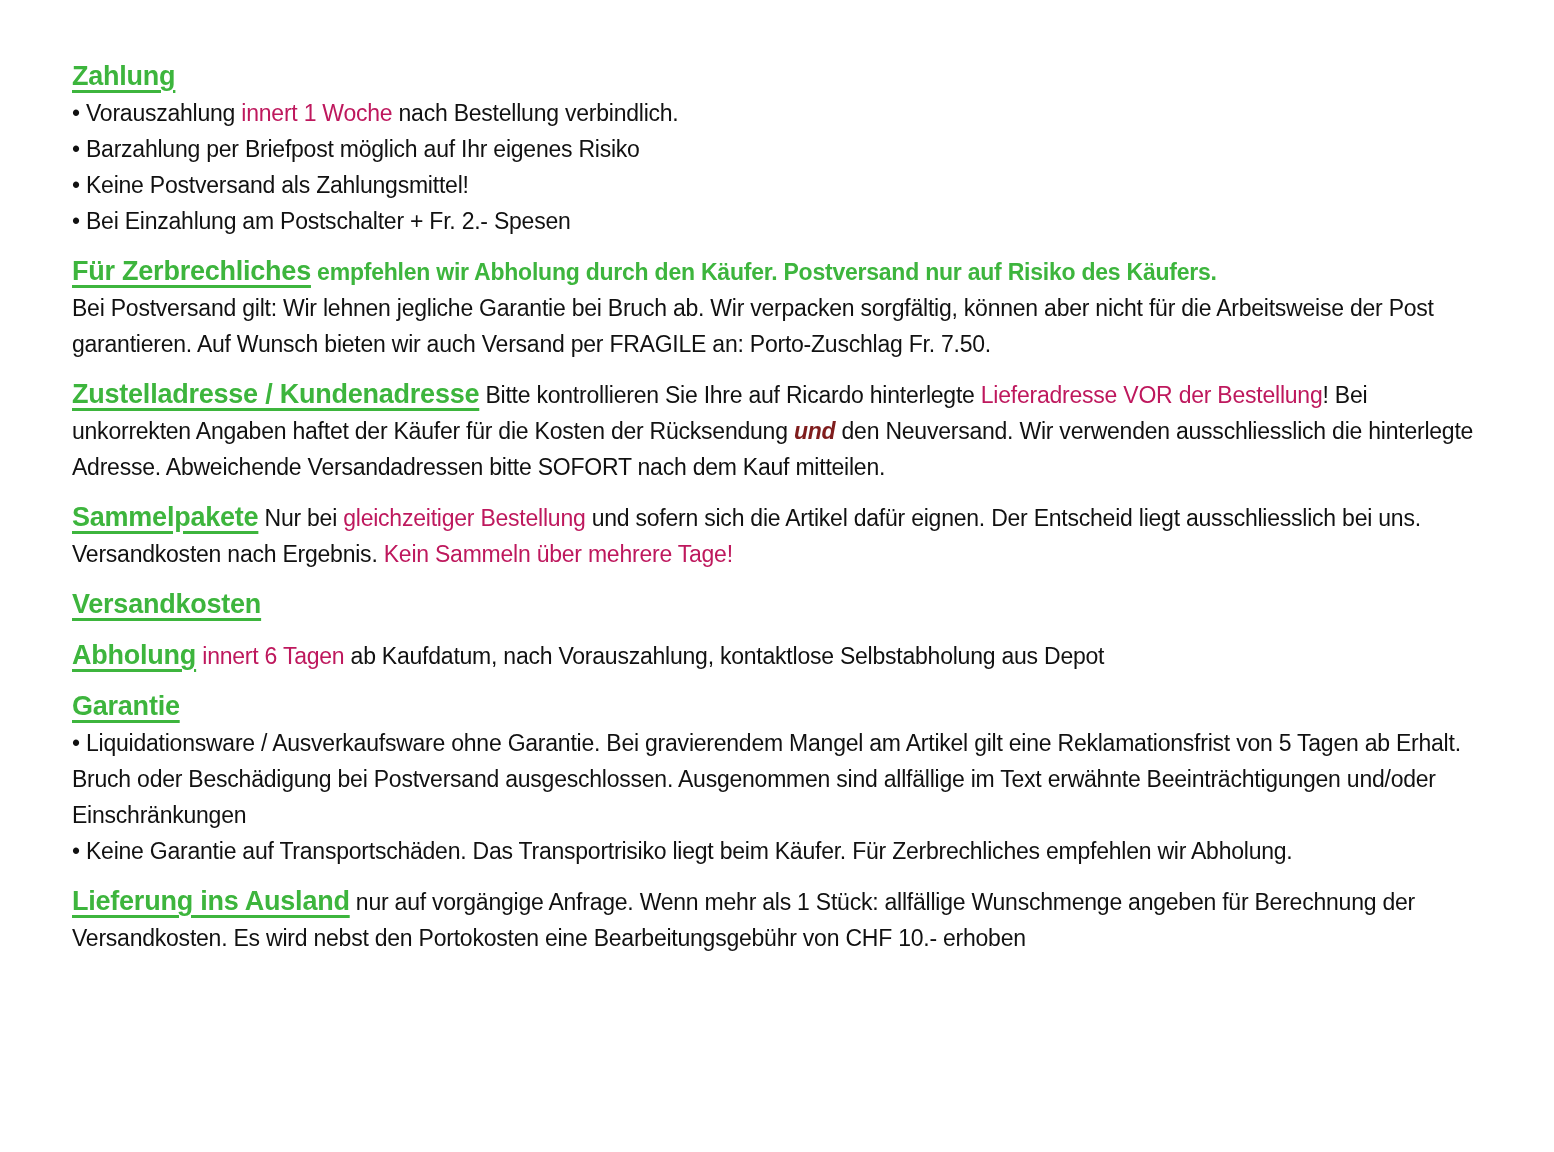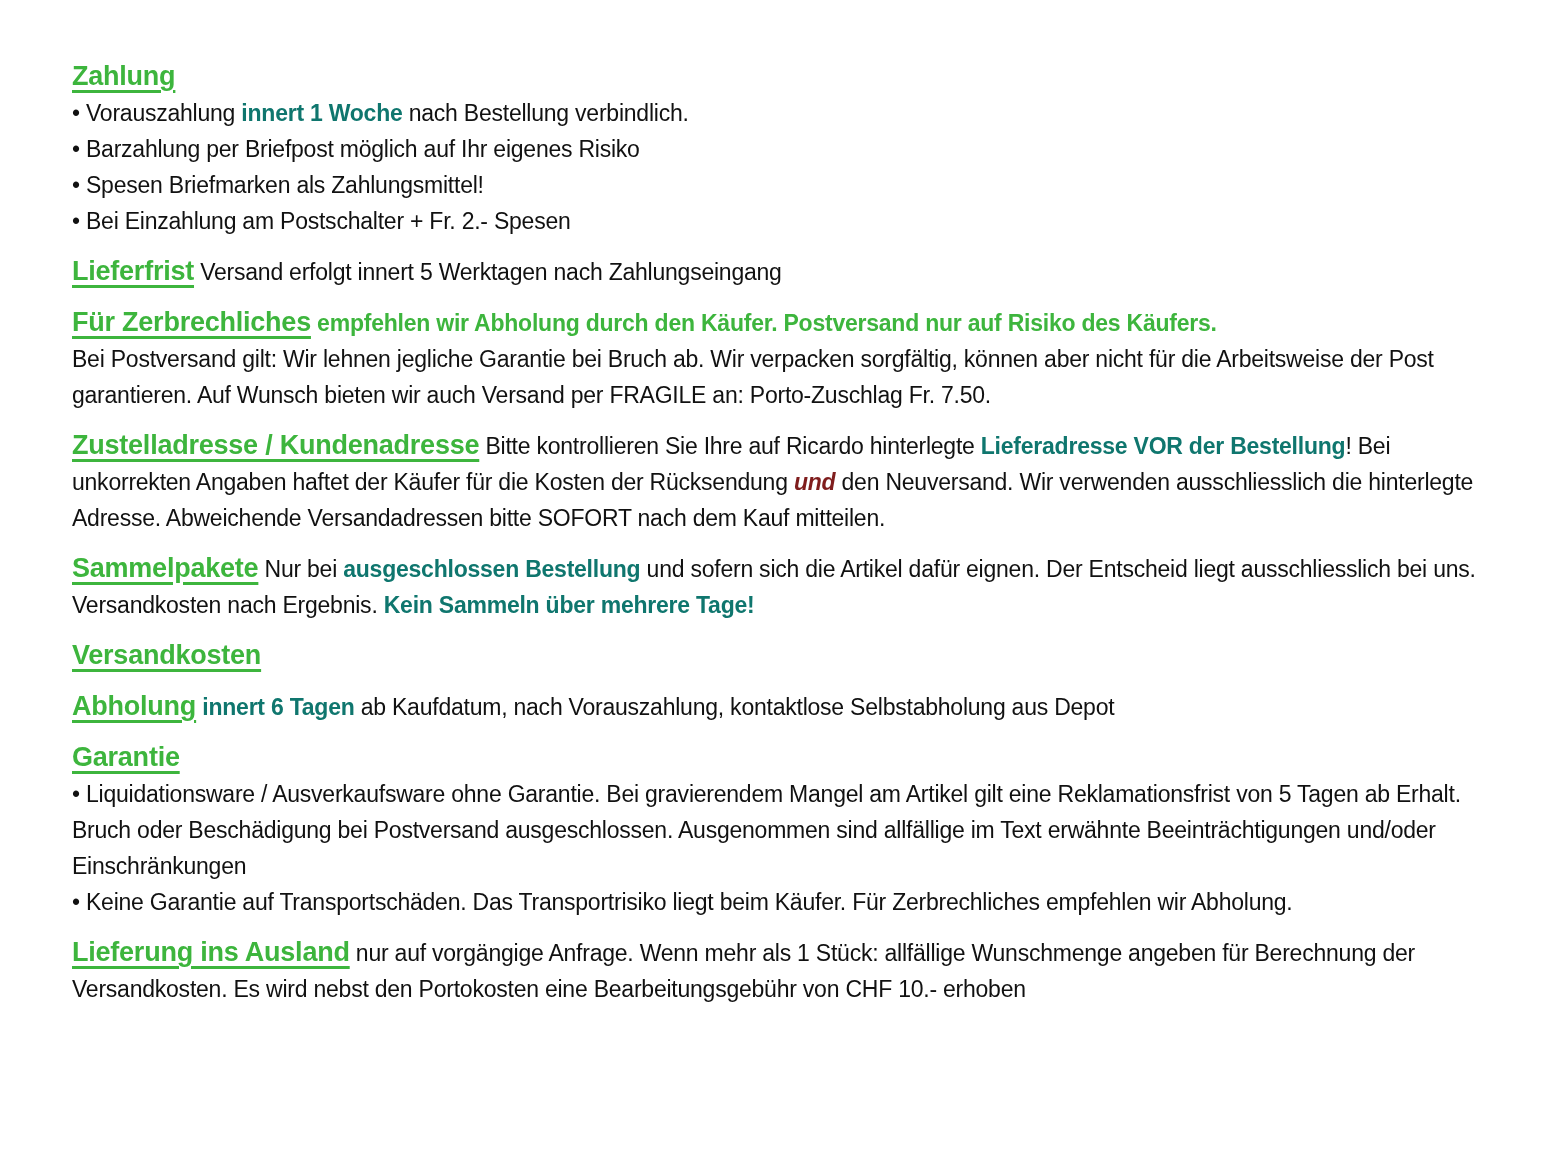--- a/index.html
+++ b/index.html
@@ -39,57 +39,54 @@
     color: var(--accent);
     text-decoration: underline;
     text-decoration-thickness: 2.5px;
     text-underline-offset: 5px;
   }
   .run-greenbold {
     font-weight: bold;
     color: var(--accent);
   }
   .run-bold {
-    font-weight: bold;
-    color: #0f766e;
+    font-weight: normal;
+    color: #be185d;
   }
   .run-bolditalic {
     font-weight: bold;
     font-style: italic;
     color: #7f1d1d;
   }
   .run-normal {
     font-weight: normal;
     color: #111111;
   }
 </style>
 </head>
 <body style="background: rgb(255, 255, 255);">
 
 <div class="doc-page">
   <div>
       <section class="doc-section">
         <p class="para"><span class="run-heading">Zahlung</span></p>
         <p class="para"><span class="run-normal">• Vorauszahlung </span><span class="run-bold">innert 1 Woche</span><span class="run-normal"> nach Bestellung verbindlich.</span></p>
         <p class="para"><span class="run-normal">• Barzahlung per Briefpost möglich auf Ihr eigenes Risiko</span></p>
-        <p class="para"><span class="run-normal">• Spesen Briefmarken als Zahlungsmittel!</span></p>
+        <p class="para"><span class="run-normal">• Keine Postversand als Zahlungsmittel!</span></p>
         <p class="para"><span class="run-normal">• Bei Einzahlung am Postschalter + Fr. 2.- Spesen</span></p>
-      </section>
-      <section class="doc-section">
-        <p class="para"><span class="run-heading">Lieferfrist</span><span class="run-normal"> Versand erfolgt innert 5 Werktagen nach Zahlungseingang</span></p>
       </section>
       <section class="doc-section">
         <p class="para"><span class="run-heading">Für Zerbrechliches</span><span class="run-greenbold"> empfehlen wir Abholung durch den Käufer. Postversand nur auf Risiko des Käufers.</span></p>
         <p class="para"><span class="run-normal">Bei Postversand gilt: Wir lehnen jegliche Garantie bei Bruch ab. Wir verpacken sorgfältig, können aber nicht für die Arbeitsweise der Post garantieren. Auf Wunsch bieten wir auch Versand per FRAGILE an: Porto-Zuschlag Fr. 7.50.</span></p>
       </section>
       <section class="doc-section">
         <p class="para"><span class="run-heading">Zustelladresse / Kundenadresse</span><span class="run-normal"> Bitte kontrollieren Sie Ihre auf Ricardo hinterlegte </span><span class="run-bold">Lieferadresse VOR der Bestellung</span><span class="run-normal">! Bei unkorrekten Angaben haftet der Käufer für die Kosten der Rücksendung </span><span class="run-bolditalic">und</span><span class="run-normal"> den Neuversand. Wir verwenden ausschliesslich die hinterlegte Adresse. Abweichende Versandadressen bitte SOFORT nach dem Kauf mitteilen.</span></p>
       </section>
       <section class="doc-section">
-        <p class="para"><span class="run-heading">Sammelpakete</span><span class="run-normal"> Nur bei </span><span class="run-bold">ausgeschlossen Bestellung</span><span class="run-normal"> und sofern sich die Artikel dafür eignen. Der Entscheid liegt ausschliesslich bei uns. Versandkosten nach Ergebnis. </span><span class="run-bold">Kein Sammeln über mehrere Tage!</span></p>
+        <p class="para"><span class="run-heading">Sammelpakete</span><span class="run-normal"> Nur bei </span><span class="run-bold">gleichzeitiger Bestellung</span><span class="run-normal"> und sofern sich die Artikel dafür eignen. Der Entscheid liegt ausschliesslich bei uns. Versandkosten nach Ergebnis. </span><span class="run-bold">Kein Sammeln über mehrere Tage!</span></p>
       </section>
       <section class="doc-section">
         <p class="para"><span class="run-heading">Versandkosten</span></p>
       </section>
       <section class="doc-section">
         <p class="para"><span class="run-heading">Abholung</span><span class="run-bold"> innert 6 Tagen</span><span class="run-normal"> ab Kaufdatum, nach Vorauszahlung, kontaktlose Selbstabholung aus Depot</span></p>
       </section>
       <section class="doc-section">
         <p class="para"><span class="run-heading">Garantie</span></p>
         <p class="para"><span class="run-normal">• Liquidationsware / Ausverkaufsware ohne Garantie. Bei gravierendem Mangel am Artikel gilt eine Reklamationsfrist von 5 Tagen ab Erhalt. Bruch oder Beschädigung bei Postversand ausgeschlossen. Ausgenommen sind allfällige im Text erwähnte Beeinträchtigungen und/oder Einschränkungen</span></p>

